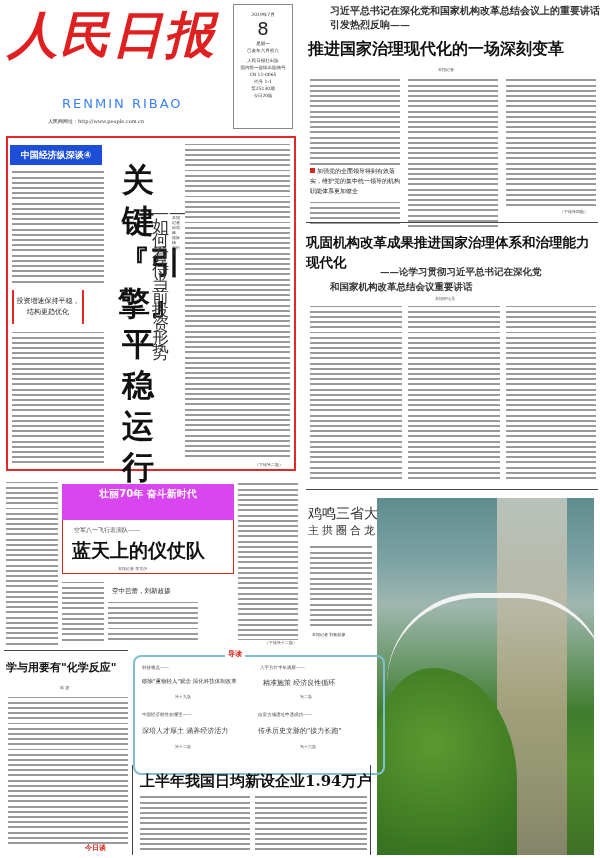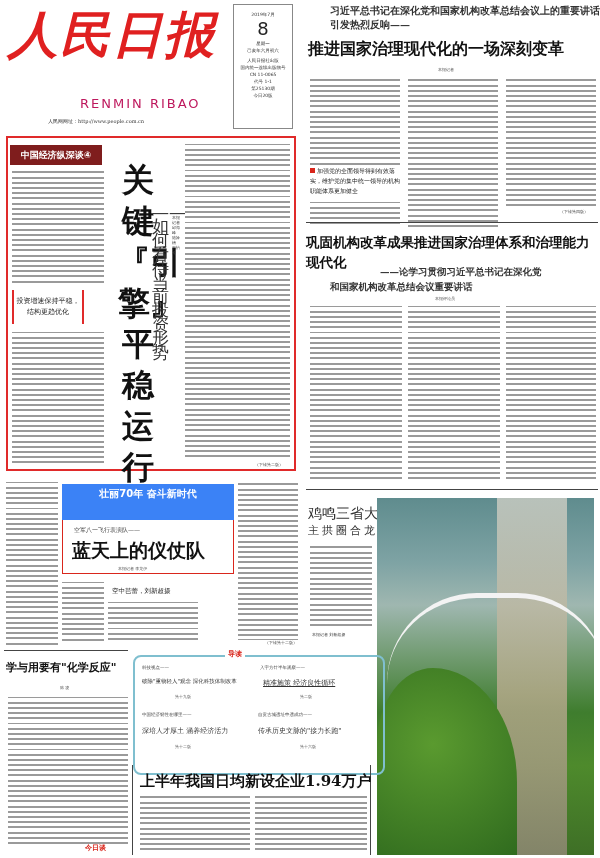--- a/index.html
+++ b/index.html
@@ -3,33 +3,33 @@
 <meta charset="utf-8">
 <style>
   *{box-sizing:border-box;margin:0;padding:0;}
   html,body{width:600px;height:858px;background:#fff;overflow:hidden;}
   body{position:relative;font-family:"DejaVu Serif",serif;color:#222;}
   .abs{position:absolute;}
   .filler{background:repeating-linear-gradient(#fff 0 1.5px,#9a9a9a 1.5px 3.4px,#fff 3.4px 5.2px);}
   .rule{position:absolute;background:#444;}
   
   .mast-title{position:absolute;left:8px;top:2px;font-family:"DejaVu Serif",serif;font-weight:bold;font-style:italic;color:#e02020;font-size:50px;letter-spacing:2px;}
-  .mast-sub{position:absolute;left:62px;top:96px;color:#be185d;font-family:"DejaVu Sans",sans-serif;font-size:13px;letter-spacing:2px;margin-left:18px;}
+  .mast-sub{position:absolute;left:62px;top:96px;color:#3b82f6;font-family:"DejaVu Sans",sans-serif;font-size:13px;letter-spacing:2px;}
   .mast-url{position:absolute;left:48px;top:118px;font-size:5px;color:#333;}
   .infobox{position:absolute;left:233px;top:4px;width:60px;height:125px;border:1px solid #888;text-align:center;font-family:"DejaVu Sans",sans-serif;}
   .infobox div{font-size:4.5px;color:#333;line-height:7px;}
   .infobox .day{font-size:18px;line-height:22px;color:#222;}
   
   .redbox{position:absolute;left:6px;top:136px;width:290px;height:335px;border:2px solid #e02a2a;}
-  .redtag{position:absolute;left:10px;top:145px;width:92px;height:20px;background:#7f1d1d;color:#fff;font-family:"DejaVu Sans",sans-serif;font-weight:bold;font-size:9px;line-height:20px;text-align:center;}
+  .redtag{position:absolute;left:10px;top:145px;width:92px;height:20px;background:#1d4ed8;color:#fff;font-family:"DejaVu Sans",sans-serif;font-weight:bold;font-size:9px;line-height:20px;text-align:center;}
   .bigv{position:absolute;left:118px;top:160px;width:40px;font-family:"DejaVu Sans",sans-serif;font-weight:bold;font-size:32px;line-height:41px;text-align:center;color:#111;}
   .subv{position:absolute;left:152px;top:205px;width:16px;font-size:17px;line-height:14px;color:#333;text-align:center;}
   .pull{position:absolute;left:12px;top:290px;width:72px;height:34px;border-left:2px solid #e02a2a;border-right:2px solid #e02a2a;font-family:Liberation Serif, serif;font-size:7px;text-align:center;padding-top:6px;line-height:11px;color:#222;}
   .h-black{font-family:"DejaVu Sans",sans-serif;font-weight:bold;color:#111;}
-  .banner{position:absolute;left:62px;top:484px;width:172px;height:36px;background:#3b82f6;color:#fff;text-align:center;font-family:"DejaVu Sans",sans-serif;}
+  .banner{position:absolute;left:62px;top:484px;width:172px;height:36px;background:#d946ef;color:#fff;text-align:center;font-family:"DejaVu Sans",sans-serif;}
   .banner .b1{font-size:10px;font-weight:bold;line-height:20px;}
   .banner .b2{font-size:7px;line-height:12px;}
   .bannerbox{position:absolute;left:62px;top:484px;width:172px;height:90px;border:1px solid #d9261c;}
   .guide{position:absolute;left:133px;top:655px;width:252px;height:120px;border:2px solid #7fbfcf;border-radius:8px;}
   .guide-tag{position:absolute;left:225px;top:649px;background:#fff;color:#d9261c;font-family:"DejaVu Sans",sans-serif;font-weight:bold;font-size:7px;padding:0 3px;}
   .photo{position:absolute;left:377px;top:498px;width:217px;height:357px;background:linear-gradient(180deg,#5f8c8e 0%,#7ea3a4 18%,#9fb7b0 30%,#6f9a6e 45%,#3f7d2e 60%,#4e8a2c 75%,#3e6f26 100%);overflow:hidden;}
   .photo .cliff{position:absolute;left:120px;top:0;width:70px;height:357px;background:linear-gradient(180deg,#c8cbc2,#b4a98a 55%,#8f8874);opacity:.85;}
   .photo .arch{position:absolute;left:10px;top:95px;width:220px;height:90px;border-top:5px solid #f3f3f3;border-radius:110px 110px 0 0;}
   .photo .forest{position:absolute;left:0;top:170px;width:140px;height:190px;background:radial-gradient(circle at 40% 40%,#5a9a2f,#2f6a1e);border-radius:40% 60% 0 0;}
 </style>
@@ -121,21 +121,21 @@
 <div class="abs" style="left:60px;top:685px;font-size:4px;color:#555;">陈 凌</div>
 <div class="abs filler" style="left:8px;top:695px;width:120px;height:150px;"></div>
 <div class="abs" style="left:85px;top:843px;font-family:'DejaVu Sans',sans-serif;font-weight:bold;color:#d9261c;font-size:7px;">今日谈</div>
 
 <div class="guide"></div>
 <div class="guide-tag">导读</div>
 <div class="abs" style="left:142px;top:665px;font-size:4.5px;color:#444;">科技视点——</div>
 <div class="abs" style="left:142px;top:678px;font-family:'DejaVu Sans',sans-serif;font-size:5.5px;color:#333;">破除"重物轻人"观念 深化科技体制改革</div>
 <div class="abs" style="left:175px;top:694px;font-size:4px;color:#555;">第十九版</div>
 <div class="abs" style="left:260px;top:665px;font-size:4.5px;color:#444;">入宇方针半年观察——</div>
-<div class="abs" style="left:263px;top:678px;font-family:'DejaVu Sans',sans-serif;font-size:7px;color:#333;text-decoration:underline;">精准施策 经济良性循环</div>
+<div class="abs" style="left:263px;top:678px;font-family:'DejaVu Sans',sans-serif;font-size:7px;color:#333;">精准施策 经济良性循环</div>
 <div class="abs" style="left:300px;top:694px;font-size:4px;color:#555;">第二版</div>
 <div class="abs" style="left:142px;top:712px;font-size:4.5px;color:#444;">中国经济韧性在哪里——</div>
 <div class="abs" style="left:142px;top:726px;font-family:'DejaVu Sans',sans-serif;font-size:7px;color:#333;">深培人才厚土 涵养经济活力</div>
 <div class="abs" style="left:175px;top:744px;font-size:4px;color:#555;">第十二版</div>
 <div class="abs" style="left:258px;top:712px;font-size:4.5px;color:#444;">自贡古城遗址申遗成功——</div>
 <div class="abs" style="left:258px;top:726px;font-family:'DejaVu Sans',sans-serif;font-size:7px;color:#333;">传承历史文脉的"接力长跑"</div>
 <div class="abs" style="left:300px;top:744px;font-size:4px;color:#555;">第十六版</div>
 
 <div class="rule" style="left:132px;top:765px;width:1px;height:90px;"></div>
 <div class="rule" style="left:370px;top:765px;width:1px;height:90px;"></div>

